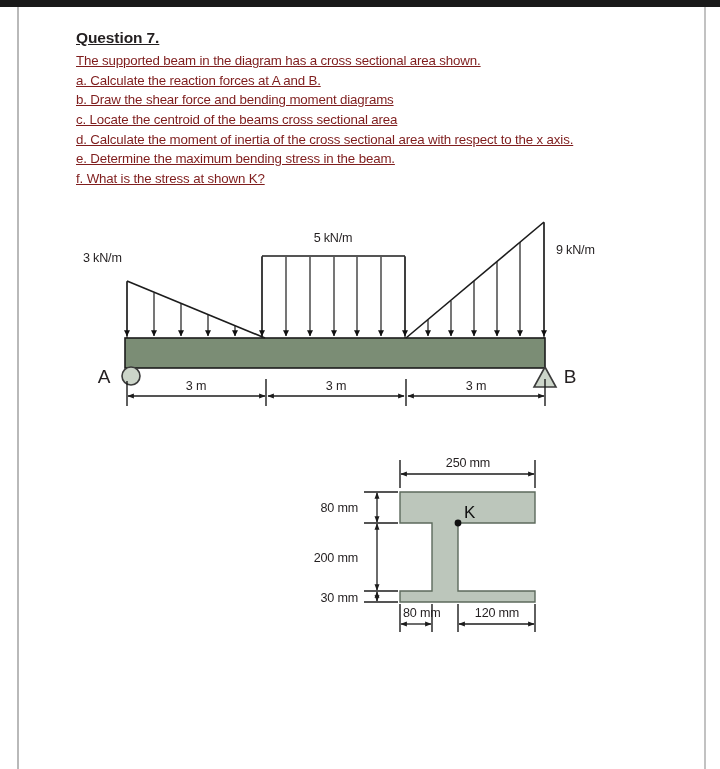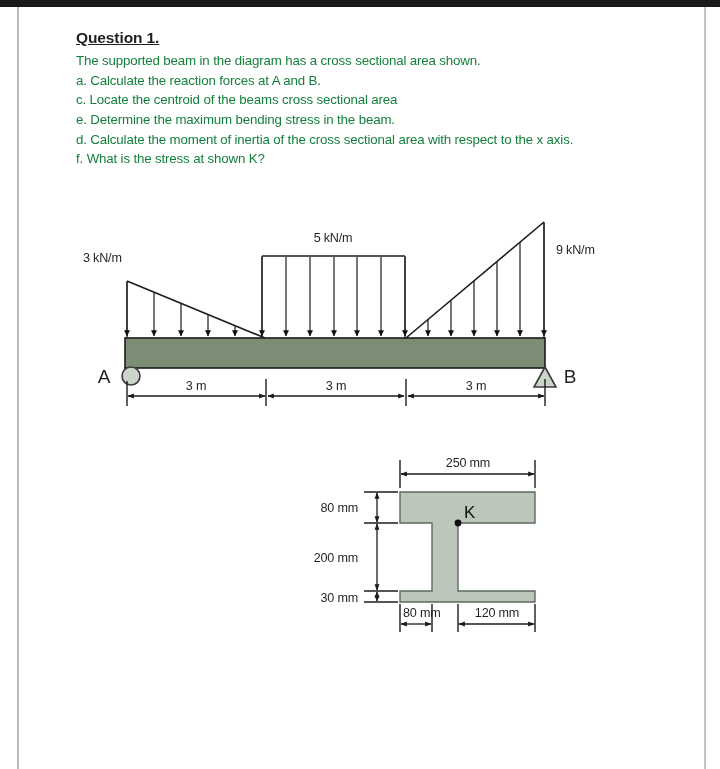--- a/index.html
+++ b/index.html
@@ -53,24 +53,25 @@
     font-size: 15.5px;
     font-weight: bold;
     color: #231f20;
     text-decoration: underline;
     letter-spacing: -0.1px;
     margin: 0 0 4px 0;
     line-height: 1.25;
   }
   .qline {
     font-size: 13.3px;
-    color: #15803d;
+    color: #7f1d1d;
     line-height: 1.47;
     letter-spacing: -0.15px;
     white-space: nowrap;
+    text-decoration: underline;
   }
 
   
   .diagram {
     position: absolute;
     left: 0;
     top: 0;
   }
   .diagram svg { display: block; }
 
@@ -97,26 +98,27 @@
 </head>
 <body>
 
 <div id="page">
 
   <div class="top-bar"></div>
   <div class="edge-left"></div>
   <div class="edge-right"></div>
 
   <div class="qblock">
-    <div class="qtitle">Question 1.</div>
+    <div class="qtitle">Question 7.</div>
     <div class="qline">The supported beam in the diagram has a cross sectional area shown.</div>
     <div class="qline">a. Calculate the reaction forces at A and B.</div>
+    <div class="qline">b. Draw the shear force and bending moment diagrams</div>
     <div class="qline">c. Locate the centroid of the beams cross sectional area</div>
+    <div class="qline">d. Calculate the moment of inertia of the cross sectional area with respect to the x axis.</div>
     <div class="qline">e. Determine the  maximum bending stress in the beam.</div>
-    <div class="qline">d. Calculate the moment of inertia of the cross sectional area with respect to the x axis.</div>
     <div class="qline">f. What is the stress at shown K?</div>
   </div>
 
   <div class="diagram beam-wrap">
     <svg width="720" height="230" viewBox="0 0 720 230">
       <defs>
 
         <marker id="ld-head" viewBox="0 0 10 10" refX="9.4" refY="5" markerWidth="5.2" markerHeight="5.2" orient="auto-start-reverse">
           <path d="M 0 0 L 10 5 L 0 10 z" fill="#101010"></path>
         </marker>

